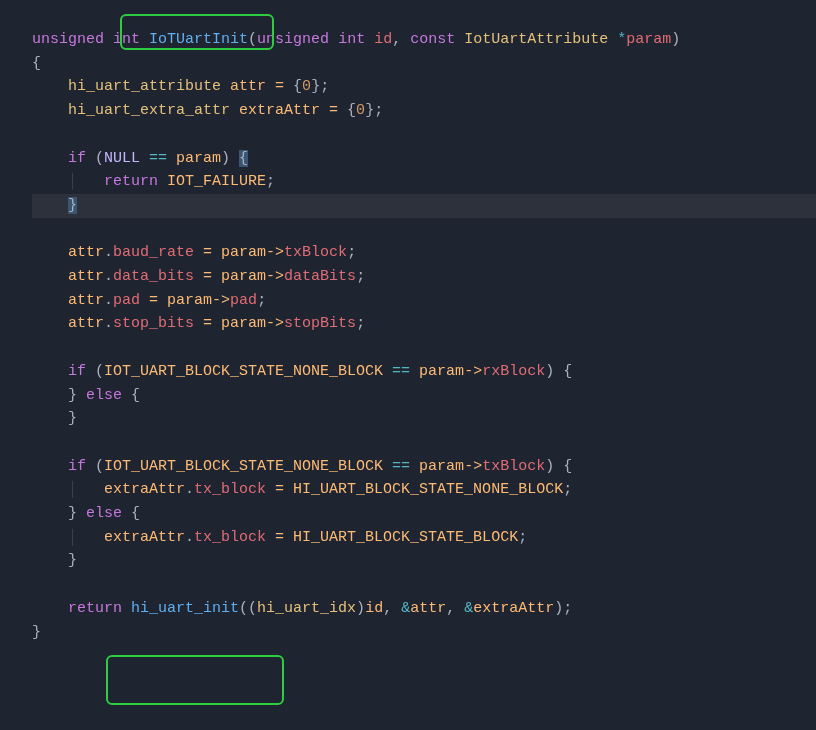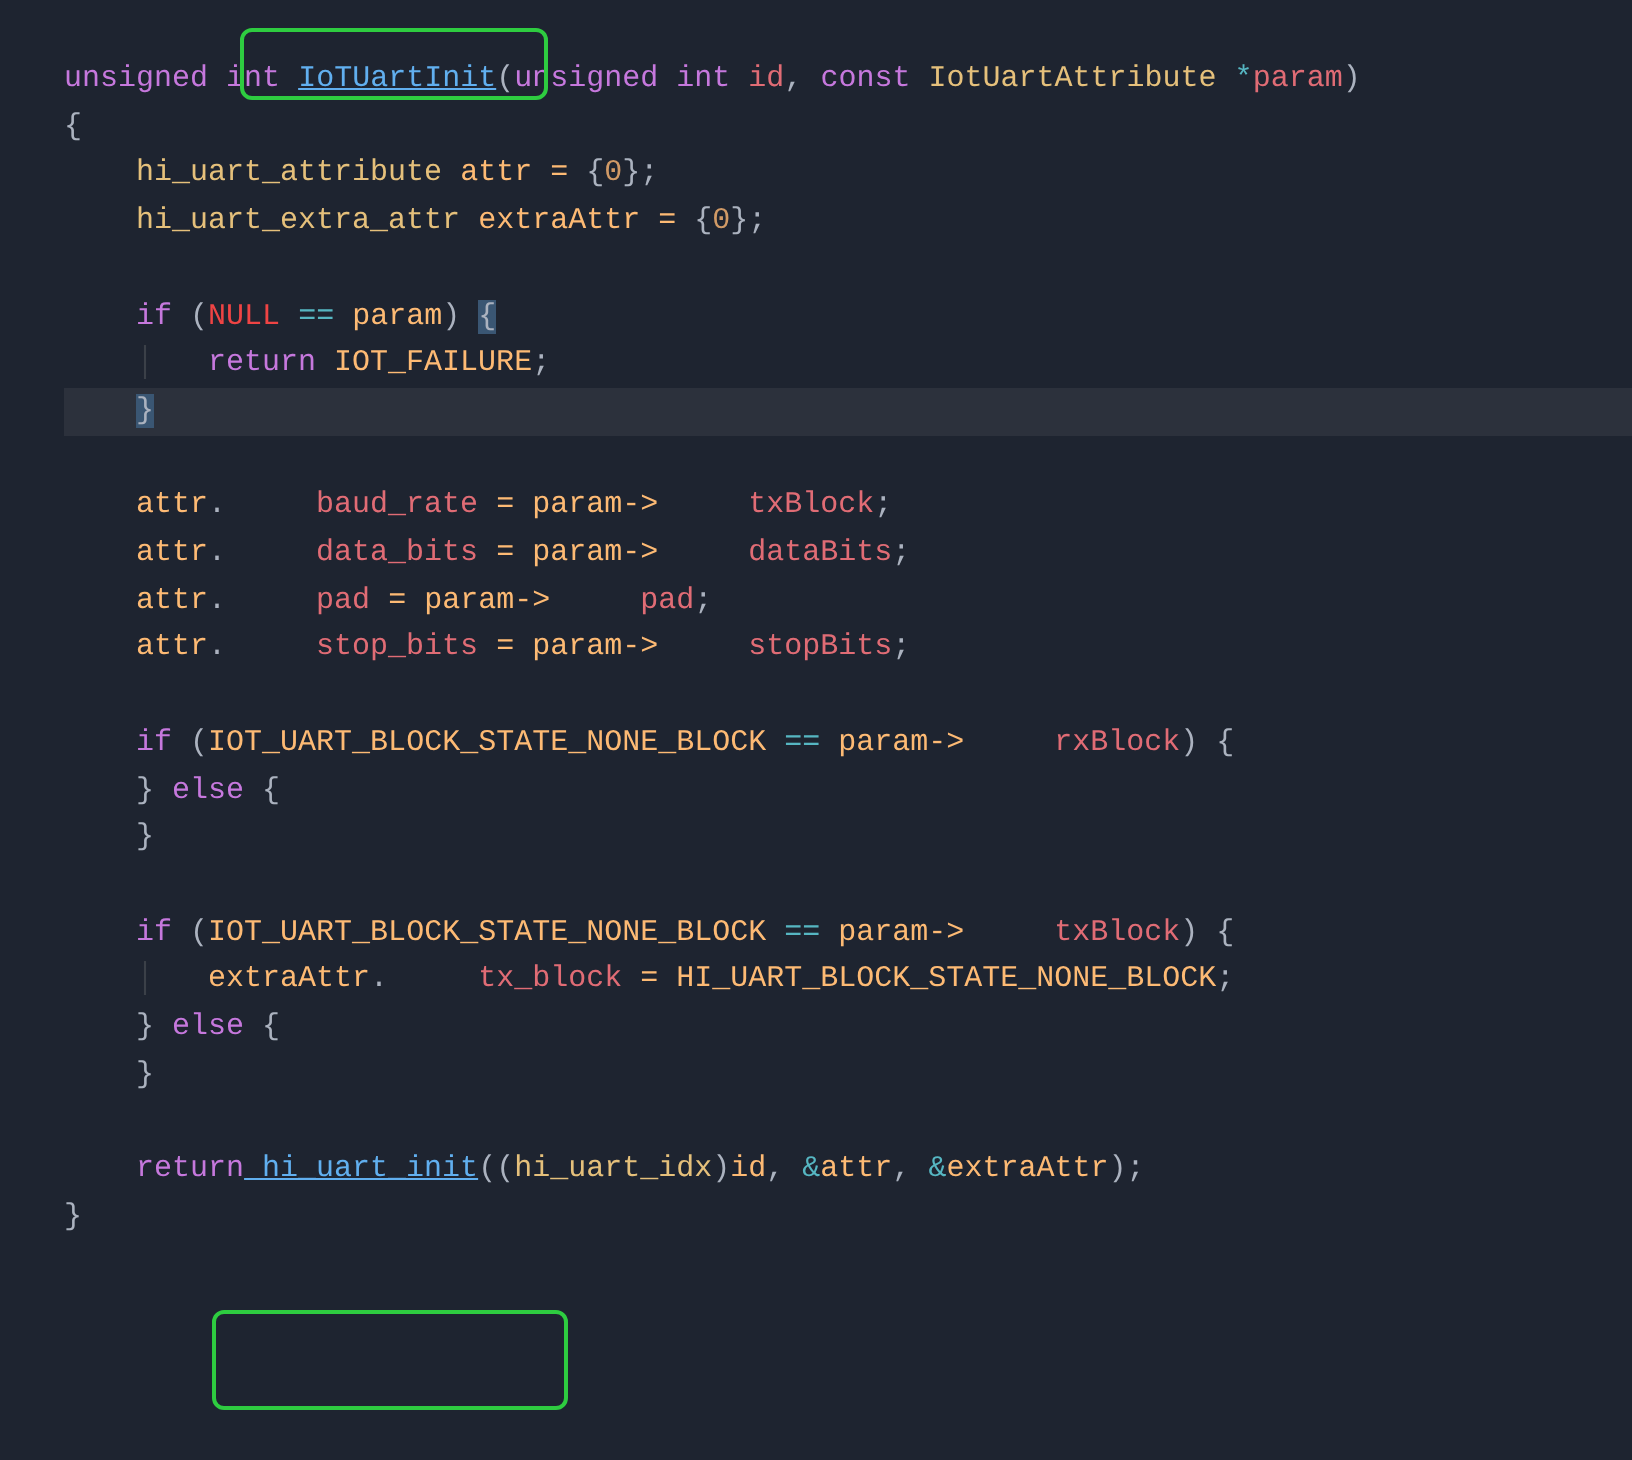--- a/index.html
+++ b/index.html
@@ -20,29 +20,29 @@
   }
   .line {
     white-space: pre;
     position: relative;
   }
   .line.highlighted {
     background: #2c313c;
   }
   .kw { color: #c678dd; }
   .type { color: #c678dd; margin-top: 12px; }
-  .fn { color: #61afef; text-decoration: underline; }
+  .fn { color: #61afef; }
   .cls { color: #e5c07b; }
   .var { color: #e06c75; }
-  .prop { color: #e06c75; margin-left: 45px; }
+  .prop { color: #e06c75; }
   .num { color: #d19a66; }
   .op { color: #56b6c2; }
   .punct { color: #abb2bf; }
   .plain { color: #fdba74; }
-  .null { color: #ef4444; }
+  .null { color: #c4b5fd; }
   .guide { color: #3b4048; }
   .bracket-hl {
     background: #3a5673;
     color: #abb2bf;
   }
   .rect-annotation {
     position: absolute;
     border: 2.5px solid #2ecc40;
     border-radius: 6px;
     pointer-events: none;
@@ -103,20 +103,21 @@
 <div class="line">    <span class="punct">}</span></div>
 
 <div class="line"> </div>
 
 <div class="line">    <span class="kw">if</span><span class="punct"> (</span><span class="plain">IOT_UART_BLOCK_STATE_NONE_BLOCK</span><span class="op"> == </span><span class="plain">param</span><span class="plain">-&gt;</span><span class="prop">txBlock</span><span class="punct">) {</span></div>
 
 <div class="line">    <span class="guide">│   </span><span class="plain">extraAttr</span><span class="punct">.</span><span class="prop">tx_block</span><span class="plain"> = </span><span class="plain">HI_UART_BLOCK_STATE_NONE_BLOCK</span><span class="punct">;</span></div>
 
 <div class="line">    <span class="punct">} </span><span class="kw">else</span><span class="punct"> {</span></div>
 
+<div class="line">    <span class="guide">│   </span><span class="plain">extraAttr</span><span class="punct">.</span><span class="prop">tx_block</span><span class="plain"> = </span><span class="plain">HI_UART_BLOCK_STATE_BLOCK</span><span class="punct">;</span></div>
 
 <div class="line">    <span class="punct">}</span></div>
 
 <div class="line"> </div>
 
 <div class="line">    <span class="kw">return</span><span class="fn"> hi_uart_init</span><span class="punct">((</span><span class="cls">hi_uart_idx</span><span class="punct">)</span><span class="plain">id</span><span class="punct">, </span><span class="op">&amp;</span><span class="plain">attr</span><span class="punct">, </span><span class="op">&amp;</span><span class="plain">extraAttr</span><span class="punct">)</span><span class="punct">;</span></div>
 
 <div class="line"><span class="punct">}</span></div>
 
 <div class="rect-annotation rect1"></div>

